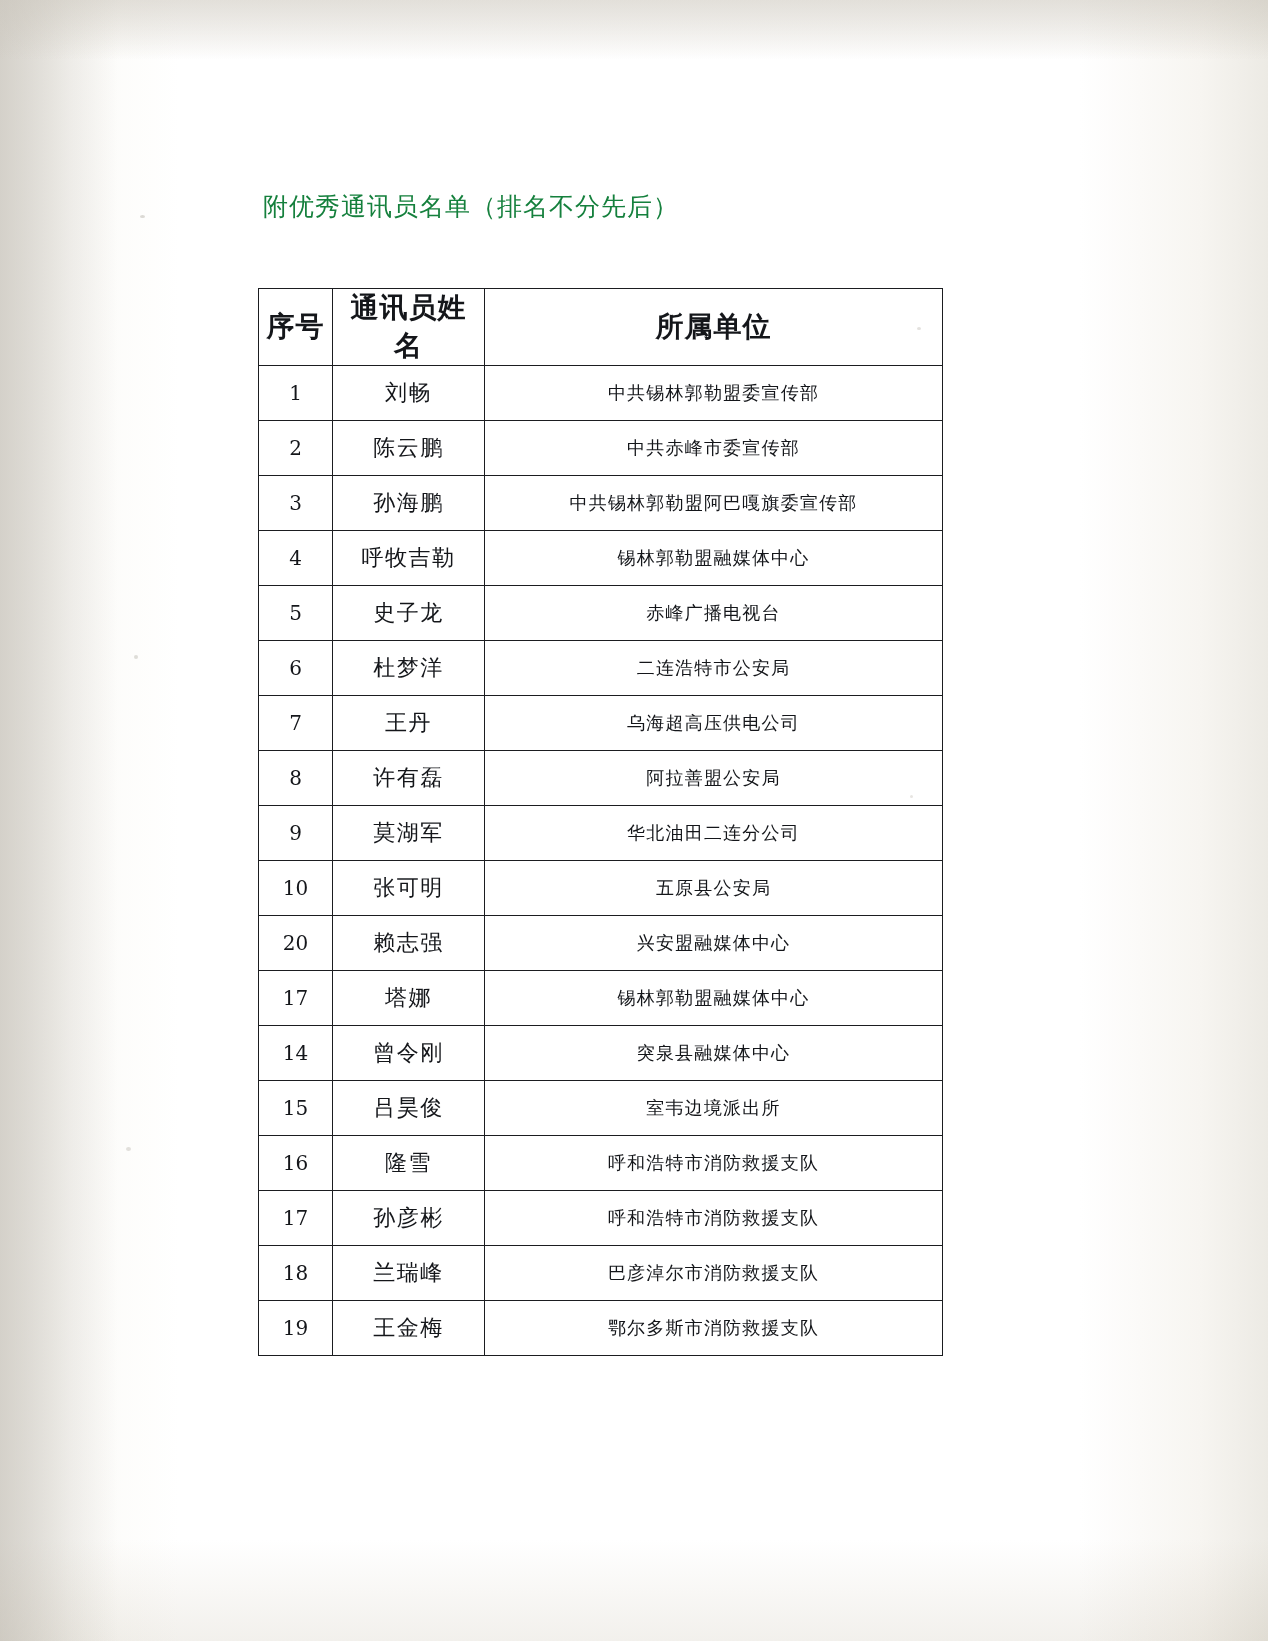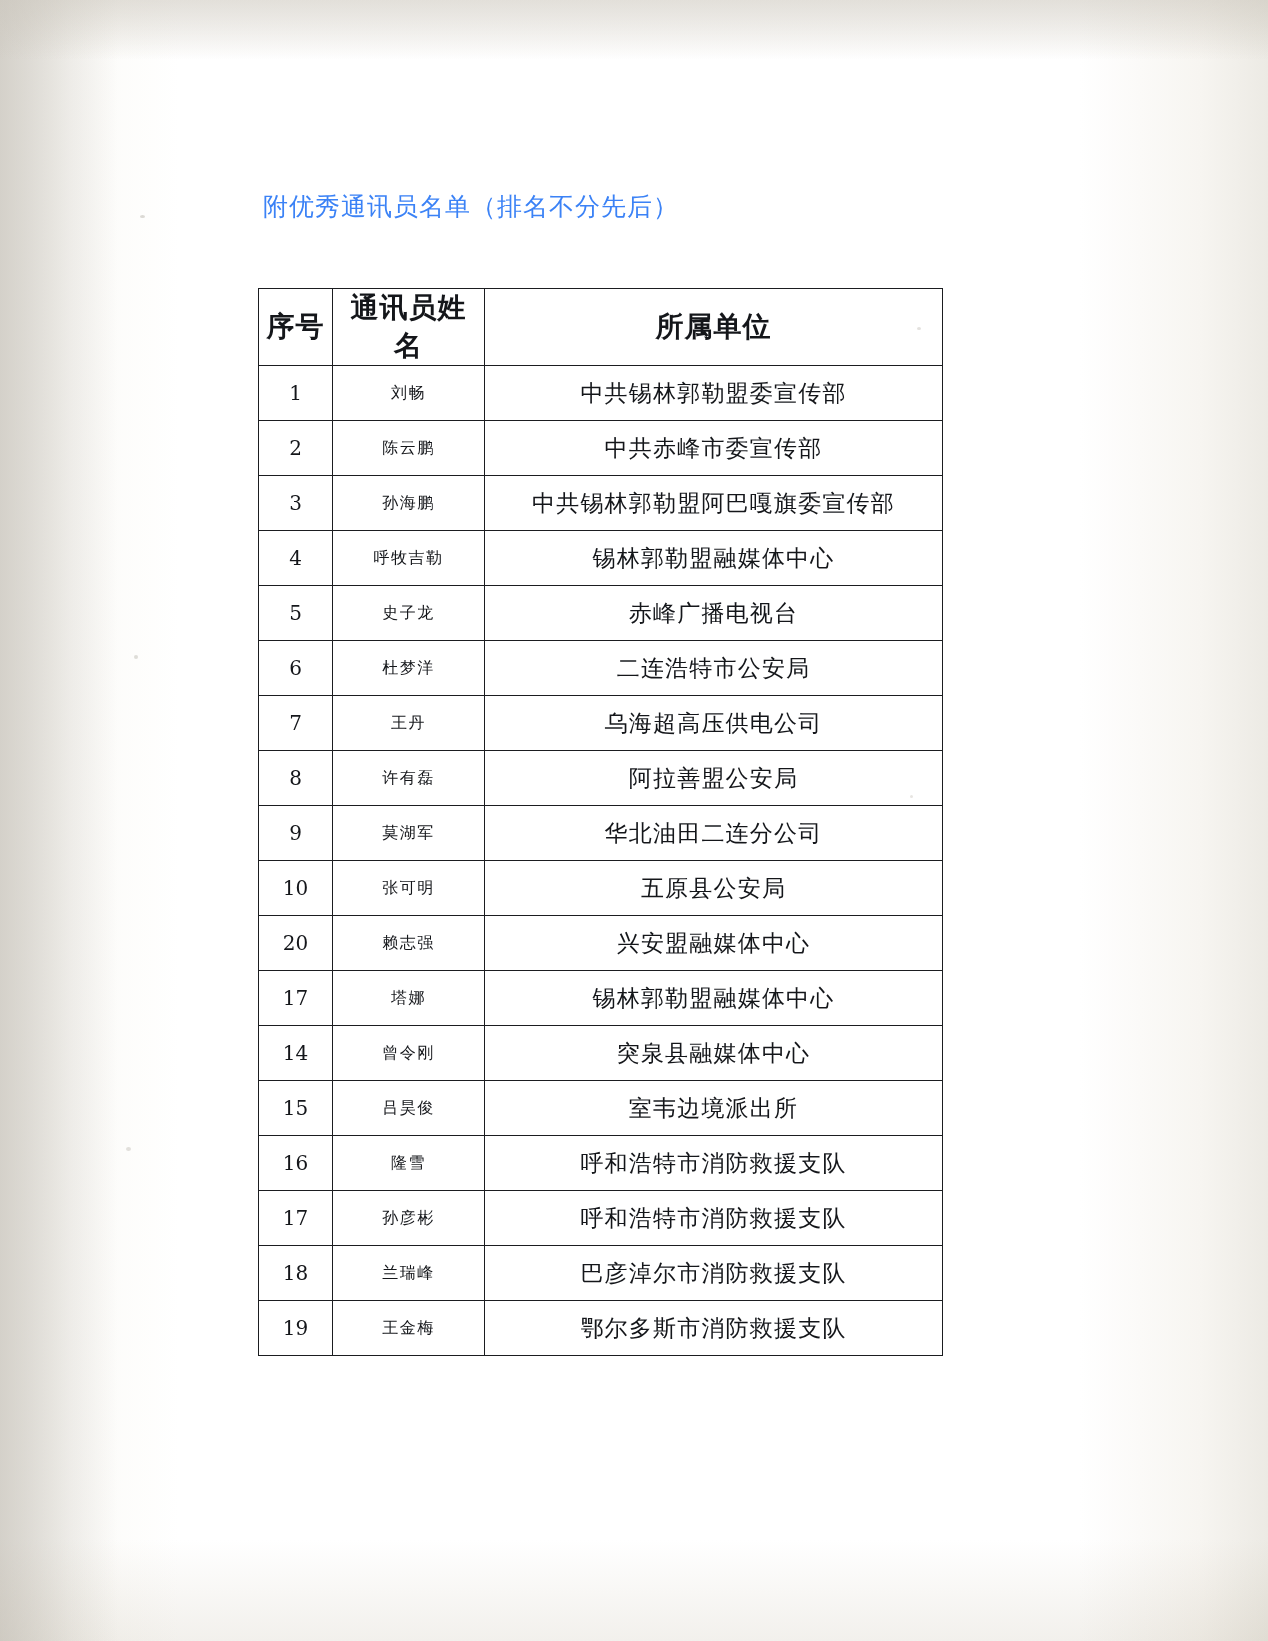--- a/index.html
+++ b/index.html
@@ -48,21 +48,21 @@
     left: 0; top: 0;
     width: 1268px;
     height: 1641px;
   }
   .doc-title {
     position: absolute;
     left: 263px;
     top: 190px;
     font-size: 25px;
     letter-spacing: 1px;
-    color: #3b82f6;
+    color: #15803d;
     white-space: nowrap;
     font-family: "DejaVu Serif", "Liberation Serif", serif;
   }
   .table-wrap {
     position: absolute;
     left: 258px;
     top: 288px;
     width: 684px;
   }
   table.roster {
@@ -85,25 +85,25 @@
     letter-spacing: 1px;
   }
   col.c-index { width: 74px; }
   col.c-name { width: 152px; }
   col.c-org { width: 458px; }
   td.idx {
     font-size: 20px;
     font-family: "DejaVu Serif", "Liberation Serif", serif;
   }
   td.nm {
-    font-size: 16px;
+    font-size: 22px;
     letter-spacing: 1.5px;
   }
   td.org {
-    font-size: 23px;
+    font-size: 18px;
     letter-spacing: 1.2px;
   }
   
   .speck {
     position: absolute;
     background: #b9b5ad;
     border-radius: 50%;
     pointer-events: none;
   }
   .speck.s1 { left: 140px; top: 215px; width: 5px; height: 3px; opacity: .5; }

